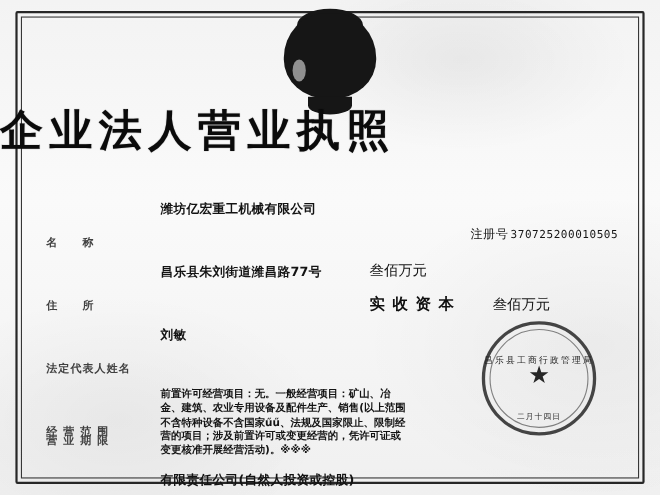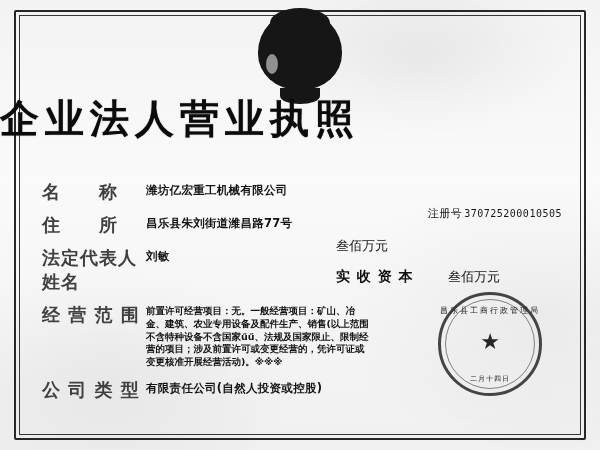--- a/index.html
+++ b/index.html
@@ -136,24 +136,25 @@
     z-index: 3;
   }
   .row {
     display: flex;
     align-items: flex-start;
     margin-bottom: 9px;
   }
   .label {
     width: 104px;
     flex: none;
-    font-size: 18px;
+    font-size: 10px;
     font-weight: bold;
     color: #a21caf;
     letter-spacing: 1px;
+    margin-top: 34px;
   }
   .value {
     font-size: 11.5px;
     color: #181818;
     padding-top: 2px;
     line-height: 1.45;
     letter-spacing: .3px;
     font-weight: bold;
   }
   .value.small {
@@ -222,21 +223,21 @@
     line-height: 1;
   }
   .seal .arc-top, .seal .arc-bottom {
     position: absolute;
     left: 0; right: 0;
     text-align: center;
     font-size: 8px;
     color: #2a2a2a;
     letter-spacing: 2px;
   }
-  .seal .arc-top { top: 13px; }
+  .seal .arc-top { top: 30px; }
   .seal .arc-bottom { bottom: 12px; font-size: 7px; letter-spacing: 1px; }
 
   
   .bottom {
     position: absolute;
     left: 42px;
     bottom: 32px;
     width: 520px;
     z-index: 3;
   }
@@ -316,15 +317,16 @@
   <div class="seal">
     <div class="ring"></div>
     <div class="ring2"></div>
     <div class="arc-top">昌乐县工商行政管理局</div>
     <div class="star">★</div>
     <div class="arc-bottom">二月十四日</div>
   </div>
 
   <div class="bottom">
     <div class="brow">
+      <div class="label">营 业 期 限</div>
     </div>
   </div>
 </div>
 
 </body></html>

